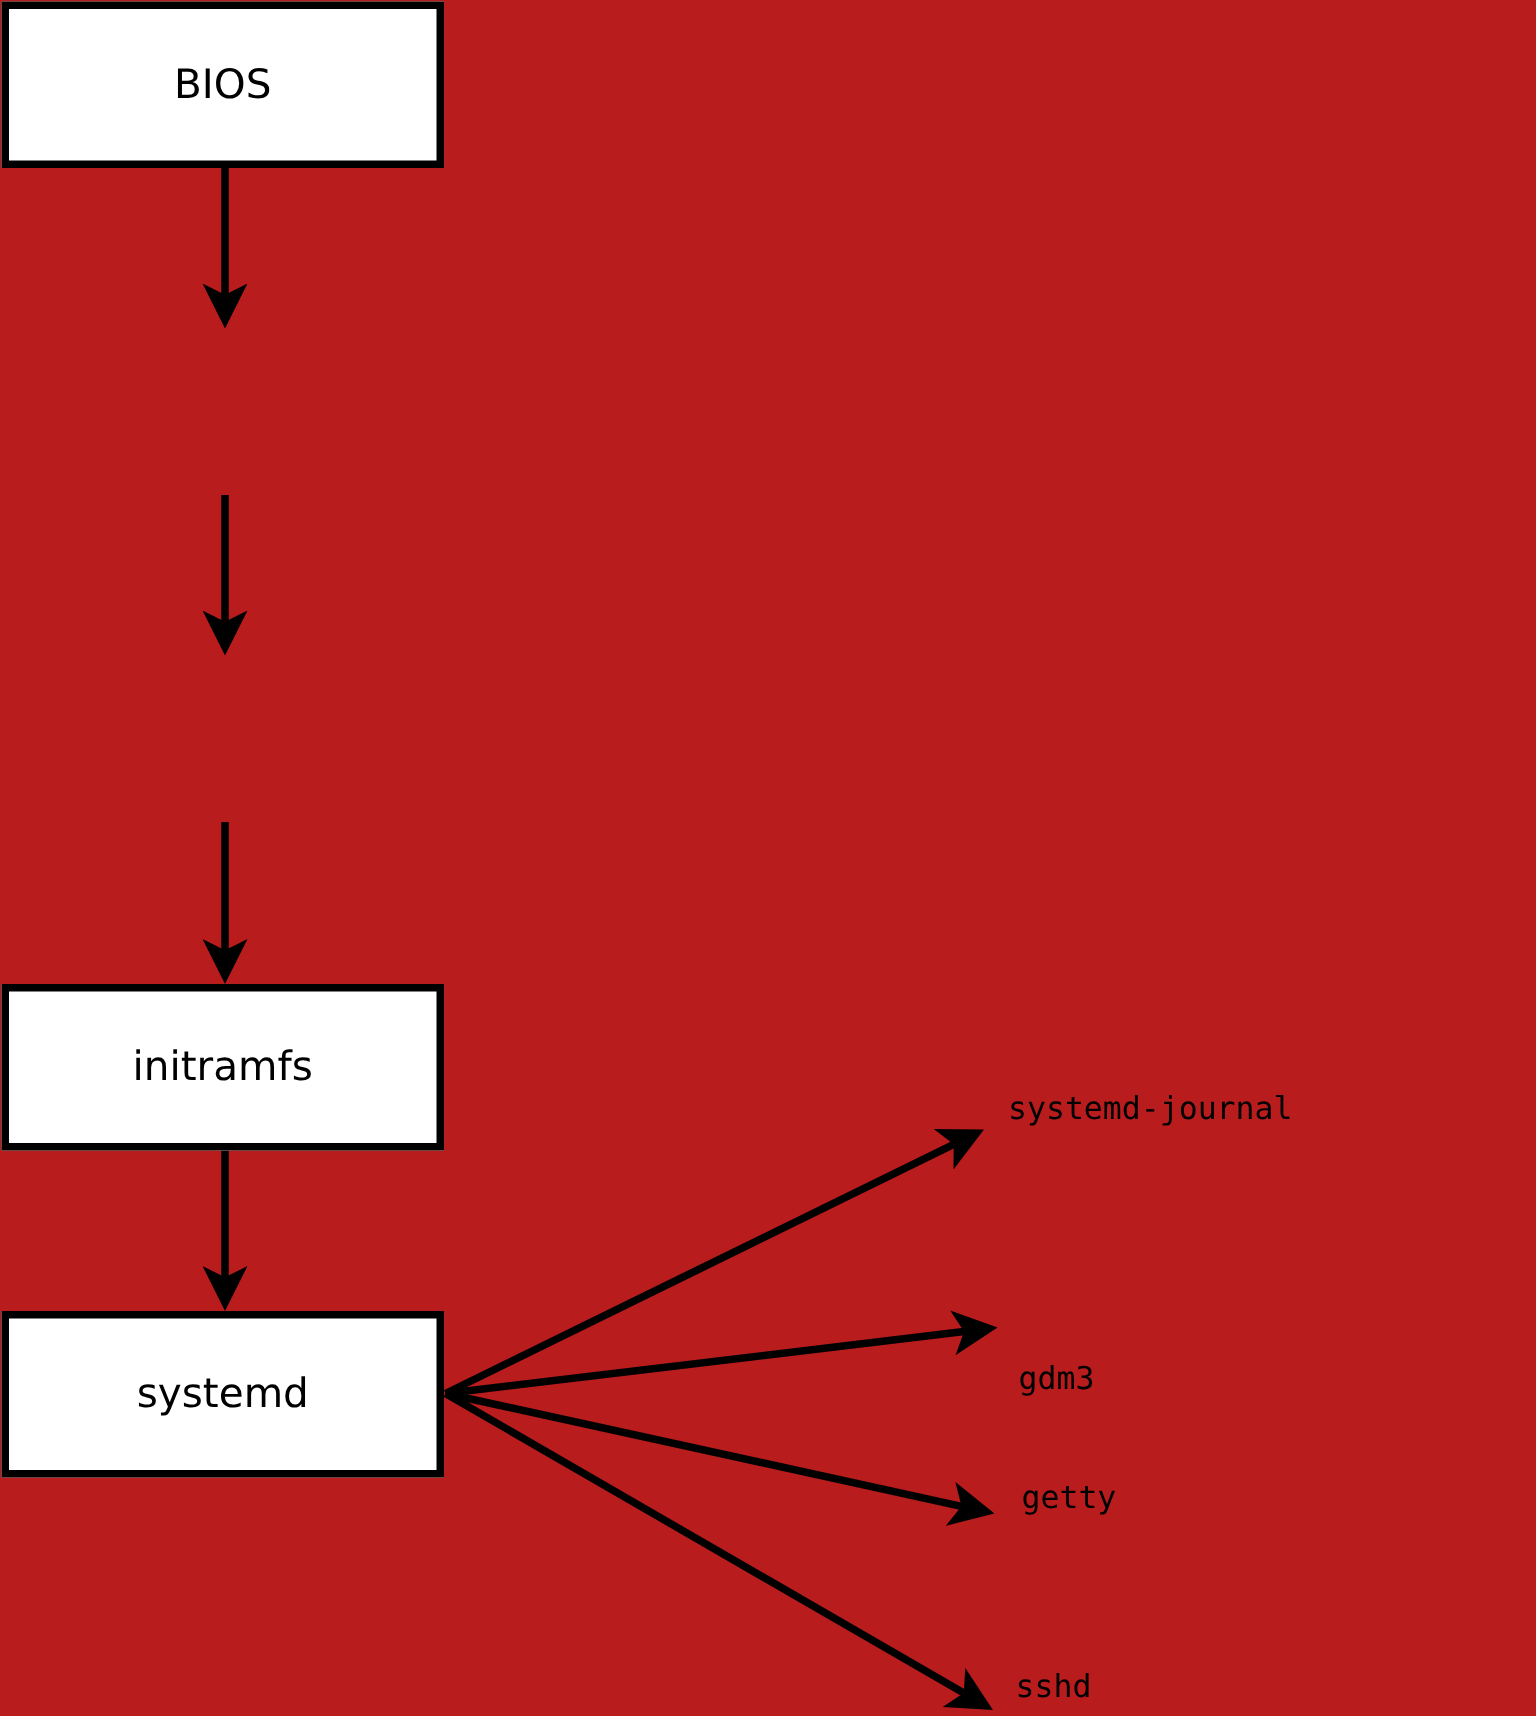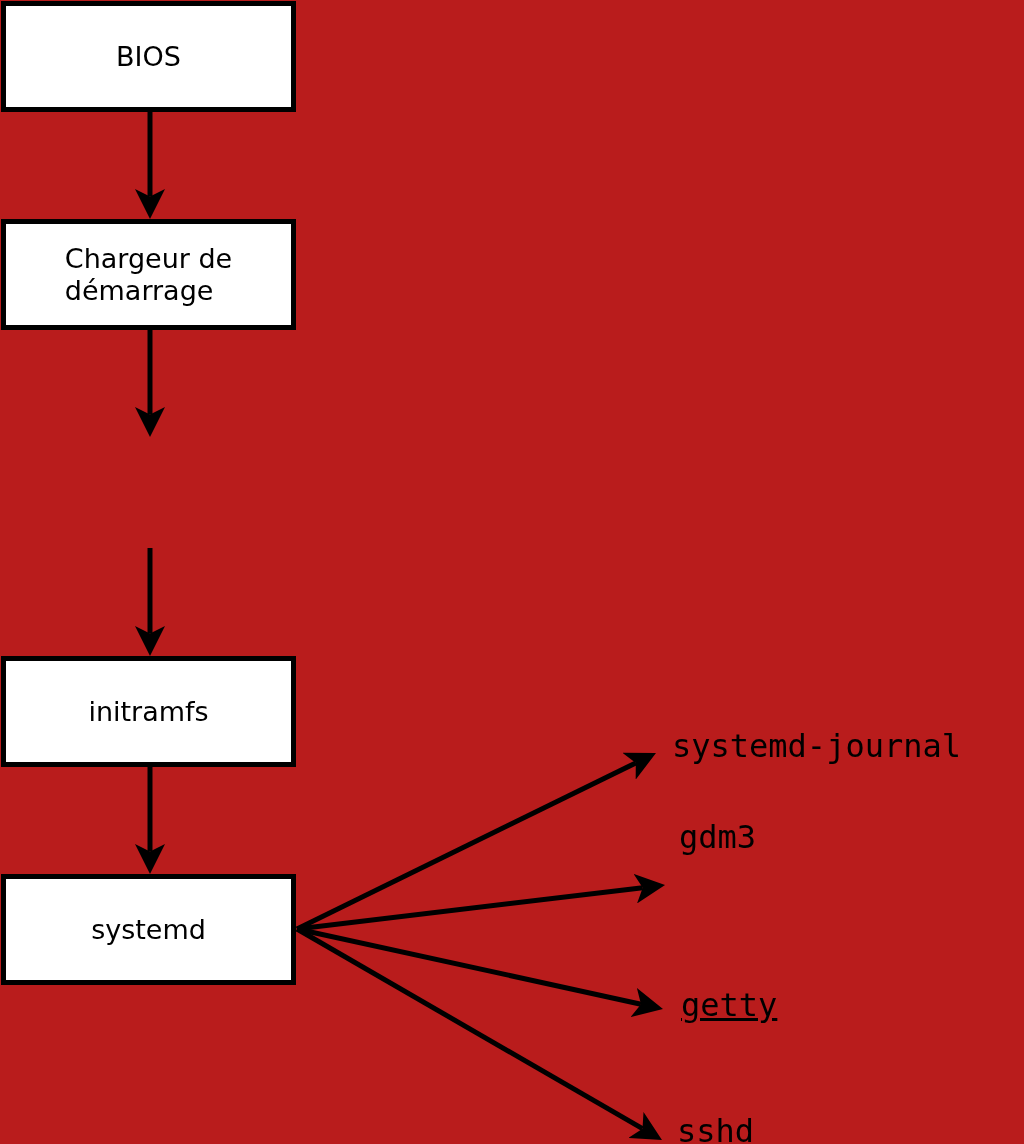--- a/index.html
+++ b/index.html
@@ -47,21 +47,21 @@
     position: absolute;
     left: 533px;
     top: 150px;
     font-size: 27px;
     white-space: nowrap;
     color: #000000;
   }
   .proc-label {
     position: absolute;
     font-family: "DejaVu Sans Mono", "Liberation Mono", monospace;
-    font-size: 32px;
+    font-size: 21px;
     white-space: nowrap;
     color: #000000;
   }
 </style>
 </head>
 <body>
 
 <div class="canvas">
 
   <svg class="arrows-layer" width="1024" height="1144" viewBox="0 0 1024 1144" xmlns="http://www.w3.org/2000/svg">
@@ -78,30 +78,26 @@
       <path d="M297,929 L635.8,762.9" marker-end="url(#arrowhead)"></path>
       <path d="M297,929 L642.7,887.7" marker-end="url(#arrowhead)"></path>
       <path d="M297,929 L641.0,1004.2" marker-end="url(#arrowhead)"></path>
       <path d="M297,929 L642.5,1128.7" marker-end="url(#arrowhead)"></path>
     </g>
   </svg>
 
   <div class="flow-box" style="top:1px">
     <span class="box-label">BIOS</span>
   </div>
-  <div class="flow-box" style="top:219px">
-    <span class="box-label">Chargeur de
-démarrage</span>
-  </div>
   <div class="flow-box" style="top:656px">
     <span class="box-label">initramfs</span>
   </div>
   <div class="flow-box" style="top:874px">
     <span class="box-label">systemd</span>
   </div>
 
 
   <span class="proc-label" style="left:672px; top:727px;">systemd-journal</span>
-  <span class="proc-label" style="left:679px; top:818px;">gdm3</span>
-  <span class="proc-label" style="left:681px; top:986px;text-decoration:underline;">getty</span>
+  <span class="proc-label" style="left:679px; top:907px;">gdm3</span>
+  <span class="proc-label" style="left:681px; top:986px;">getty</span>
   <span class="proc-label" style="left:677px; top:1112px;">sshd</span>
 
 </div>
 
 </body></html>

